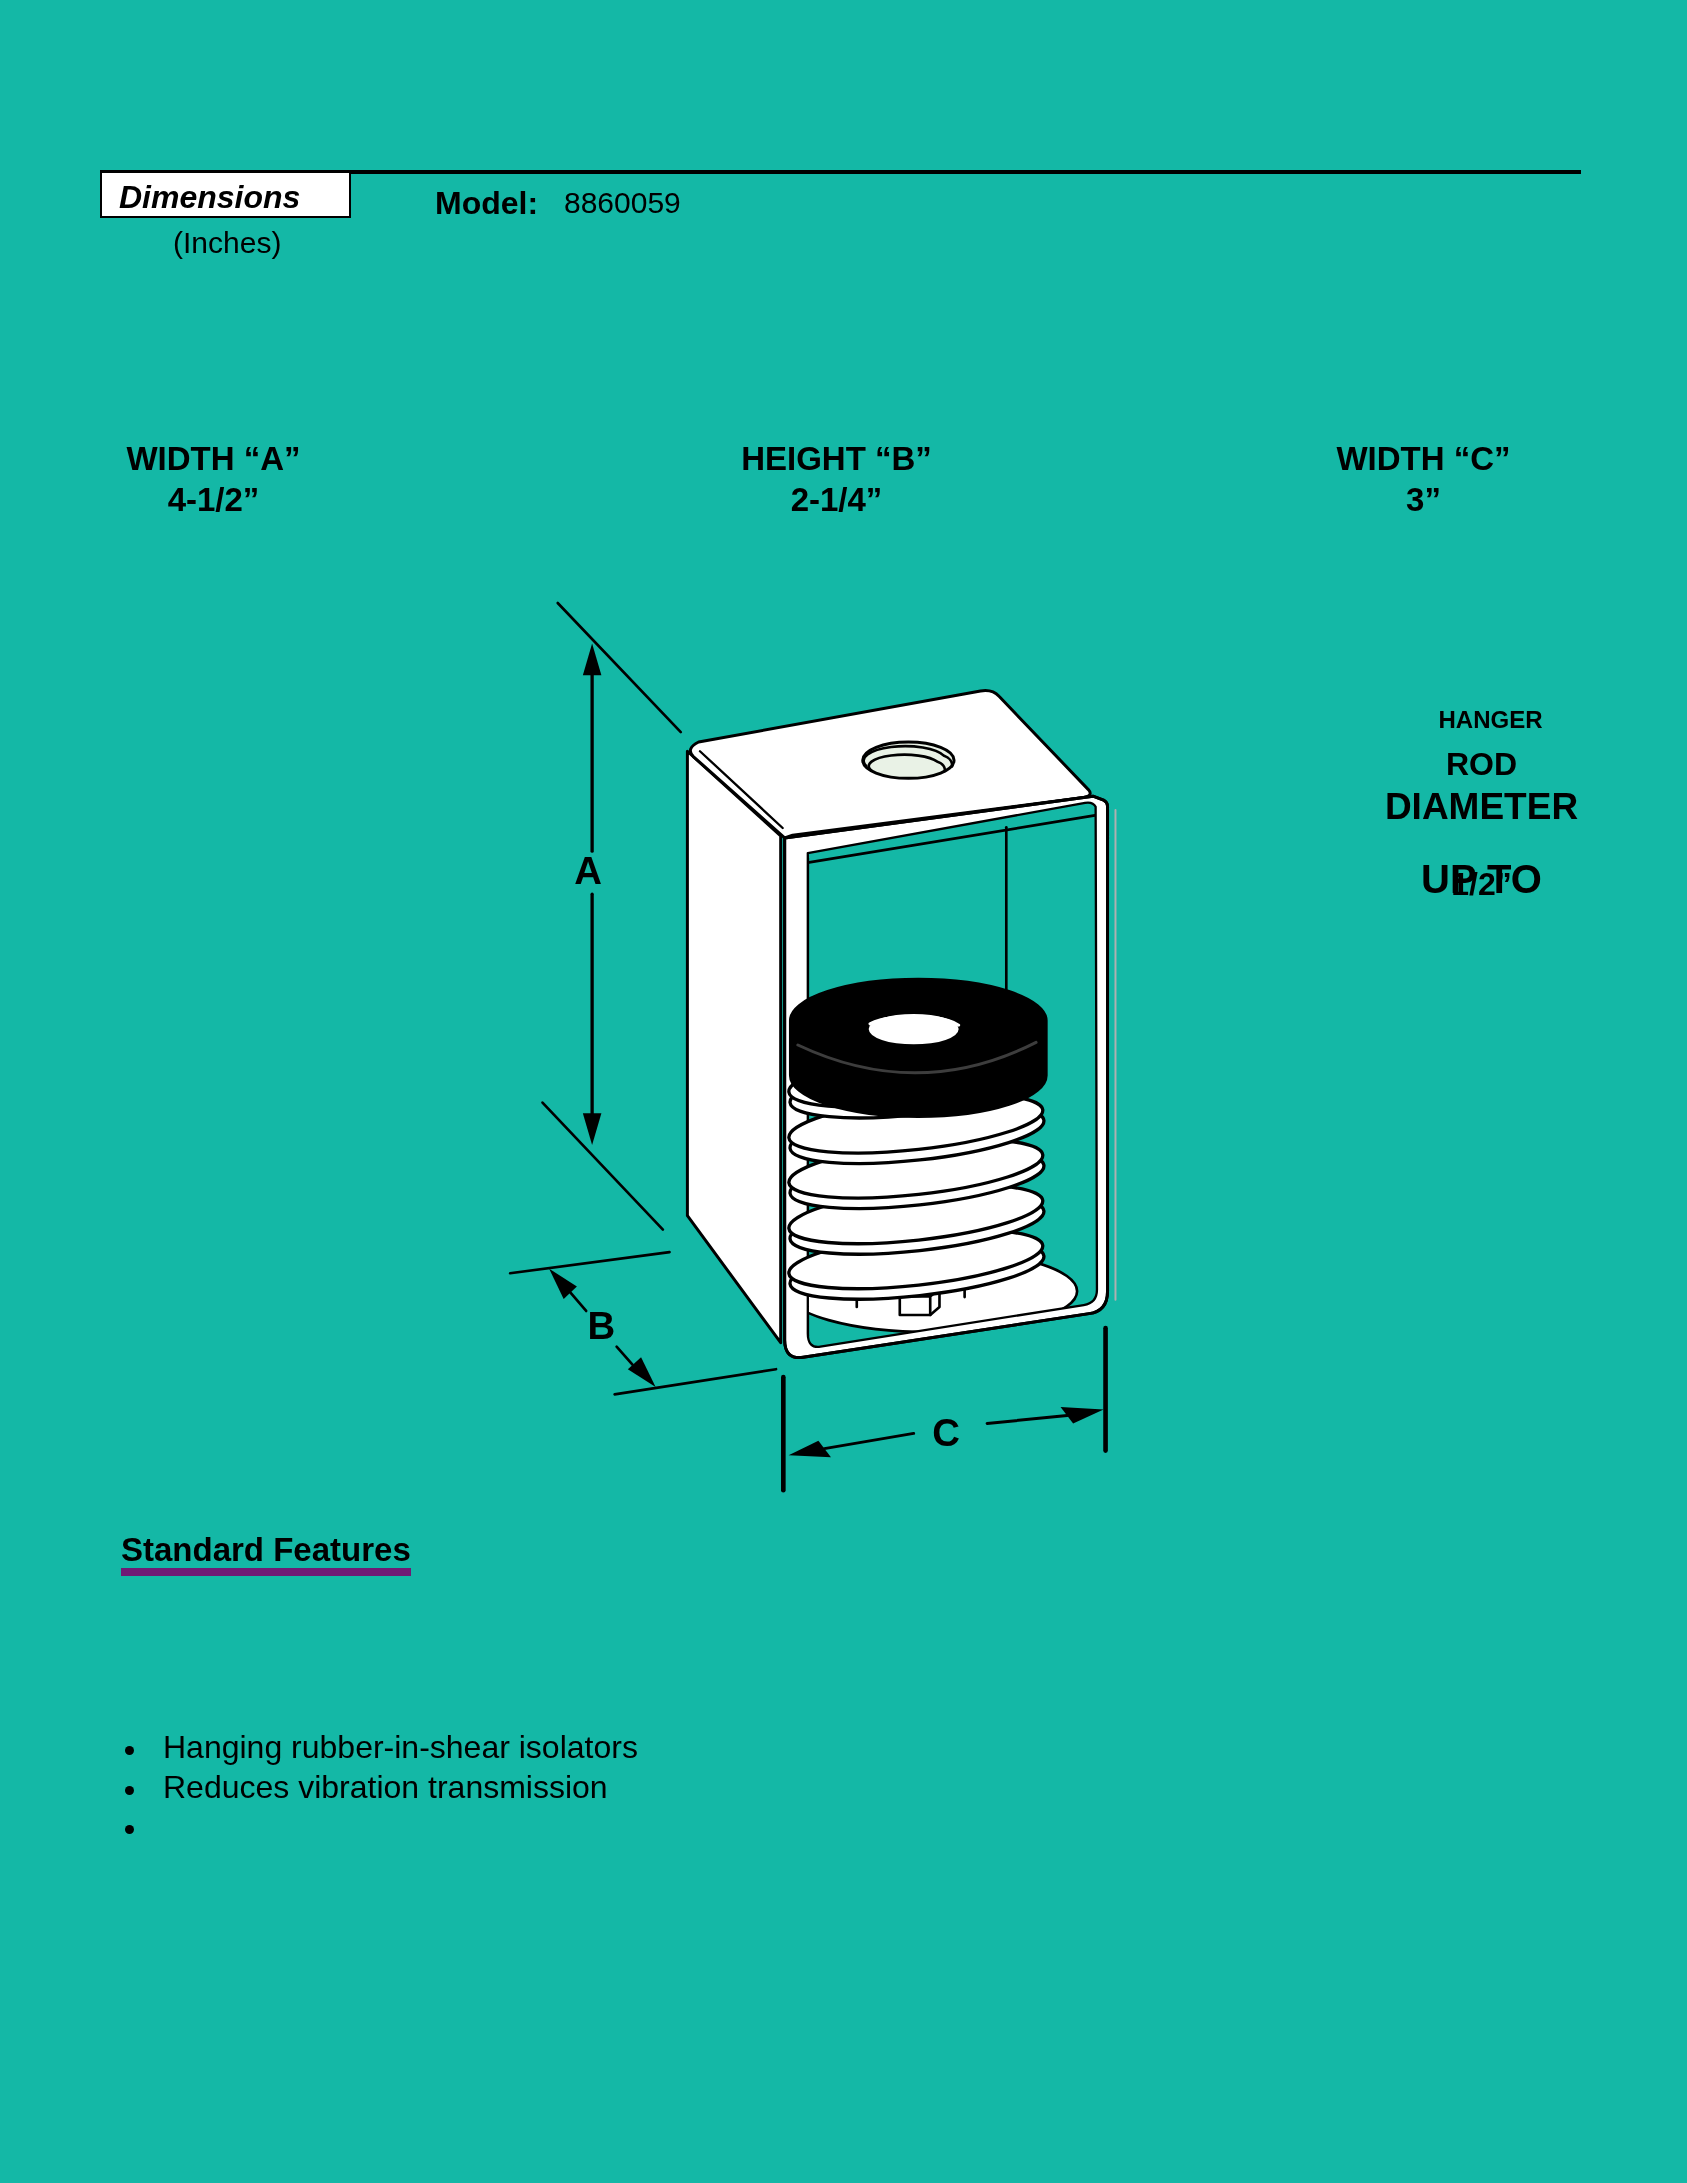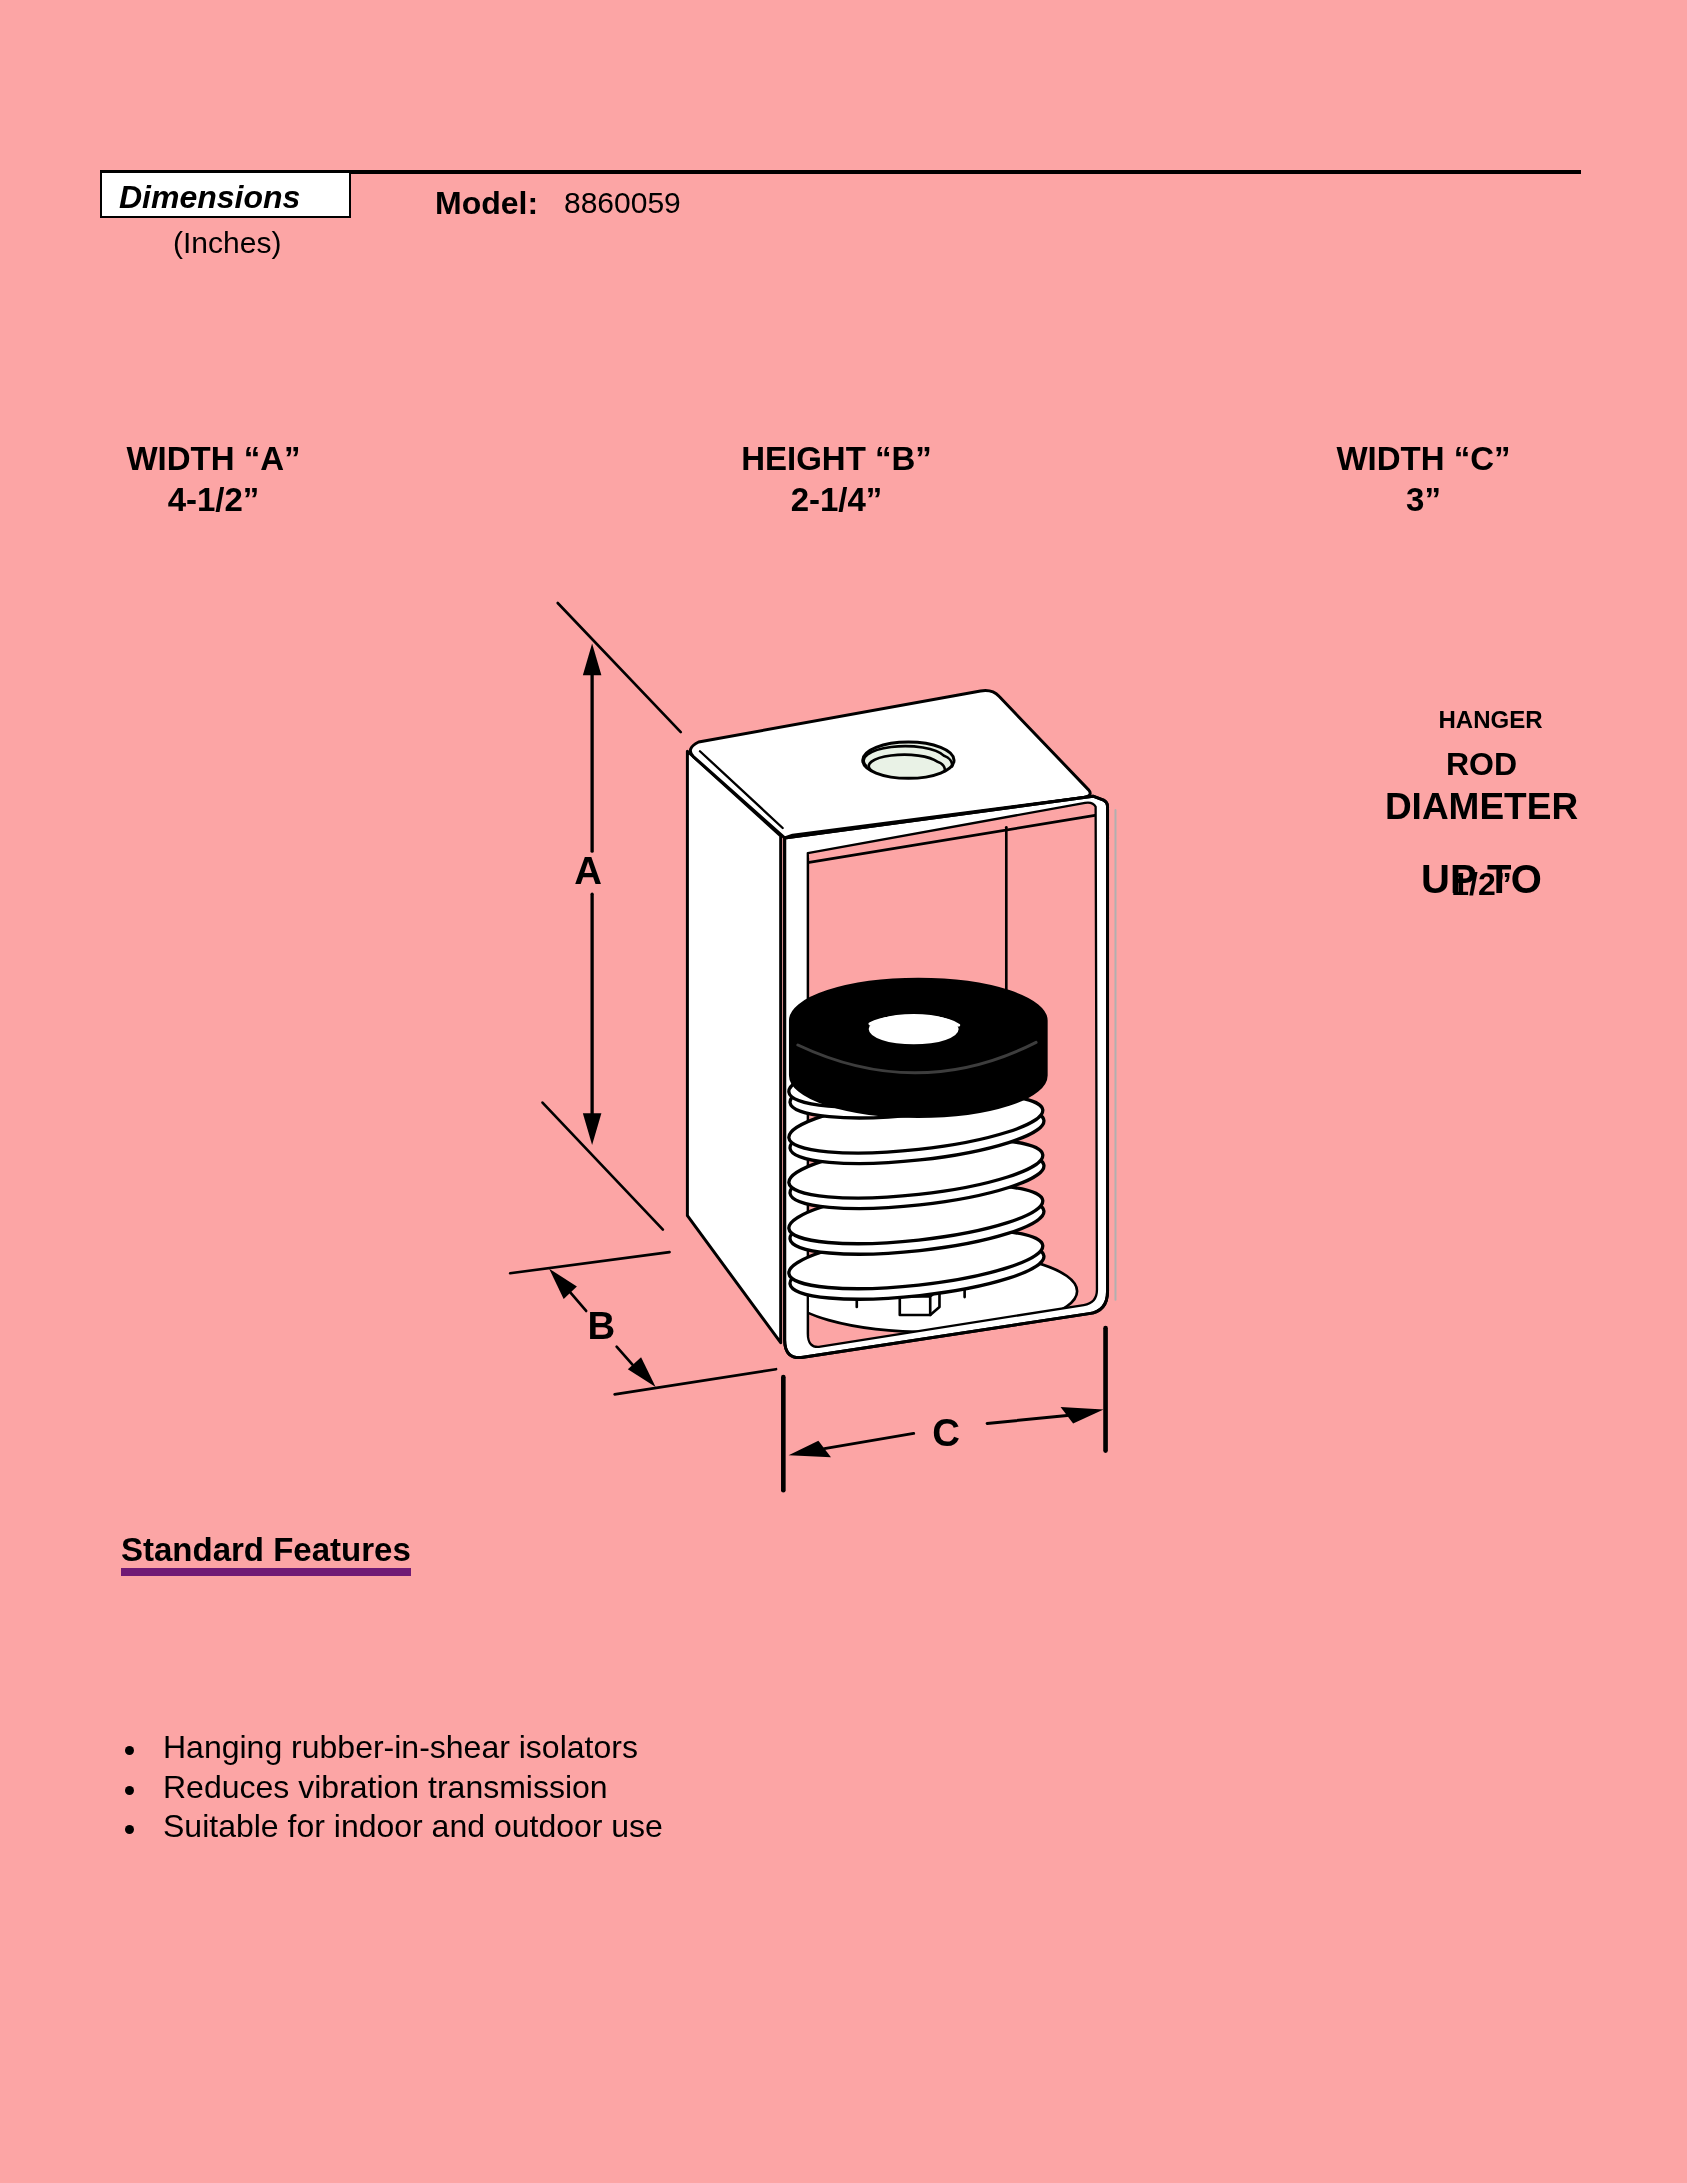--- a/index.html
+++ b/index.html
@@ -1,14 +1,14 @@
 <!DOCTYPE html>
 <html style="font-size:10.6px"><head><meta charset="utf-8"><style>
 html,body{margin:0;padding:0;background:#fff;}
-#page{position:relative;width:1687px;height:2183px;background:#fca5a5;overflow:hidden;
+#page{position:relative;width:1687px;height:2183px;background:#14b8a6;overflow:hidden;
   font-family:"Liberation Sans", sans-serif;color:#000;}
 .t{position:absolute;white-space:nowrap;line-height:1;}
 .b{font-weight:bold;}
 .c{text-align:center;}
 </style></head><body>
 <div id="page">
 <div style="position:absolute;left:100px;top:170px;width:1481px;height:4px;background:#000;"></div>
 <div style="position:absolute;left:100px;top:171px;width:247px;height:43px;border:2.6px solid #000;background:#fff;"></div>
 <div class="t b" style="left:119px;top:181px;font-size:32px;font-style:italic;">Dimensions</div>
 <div class="t" style="left:173px;top:228px;font-size:30px;">(Inches)</div>
@@ -23,21 +23,20 @@
 <div class="t b c" style="left:1292px;top:708px;width:397px;font-size:24px;">HANGER</div>
 <div class="t b c" style="left:1283px;top:748px;width:397px;font-size:32px;">ROD</div>
 <div class="t b c" style="left:1283px;top:788px;width:397px;font-size:37px;">DIAMETER</div>
 <div class="t b c" style="left:1283px;top:859px;width:397px;font-size:40px;">UP TO</div>
 <div class="t b c" style="left:1283px;top:868px;width:397px;font-size:32px;">1/2”</div>
 <div class="t b" style="left:121px;top:1533px;font-size:33px;border-bottom:8px solid #701a75;padding-bottom:2px;">Standard Features</div>
 <div class="t" style="left:163px;top:1731px;font-size:32px;">Hanging rubber-in-shear isolators</div>
 <div style="position:absolute;left:125px;top:1746px;width:9.3px;height:9.3px;border-radius:50%;background:#000;"></div>
 <div class="t" style="left:163px;top:1771px;font-size:32px;">Reduces vibration transmission</div>
 <div style="position:absolute;left:125px;top:1786px;width:9.3px;height:9.3px;border-radius:50%;background:#000;"></div>
-<div class="t" style="left:163px;top:1810px;font-size:32px;">Suitable for indoor and outdoor use</div>
 <div style="position:absolute;left:125px;top:1825px;width:9.3px;height:9.3px;border-radius:50%;background:#000;"></div>
 <svg style="position:absolute;left:463px;top:562px;" width="728" height="966" viewBox="700 850 1100 1460" fill="none" stroke-linecap="round" stroke-linejoin="round">
 <defs>
         <clipPath id="win">
           <path d="M 1221 1290 L 1640 1214 Q 1652 1212 1656 1220 L 1658 1950 Q 1658 1970 1638 1973 L 1240 2036 Q 1221 2039 1221 2016 Z"></path>
         </clipPath>
       </defs>
 <line x1="843" y1="912" x2="1029" y2="1107" stroke="#000000" stroke-width="4"></line>
 <line x1="820" y1="1667" x2="1002" y2="1859" stroke="#000000" stroke-width="4"></line>
 <line x1="895" y1="1019" x2="895" y2="1287" stroke="#000000" stroke-width="5"></line>

